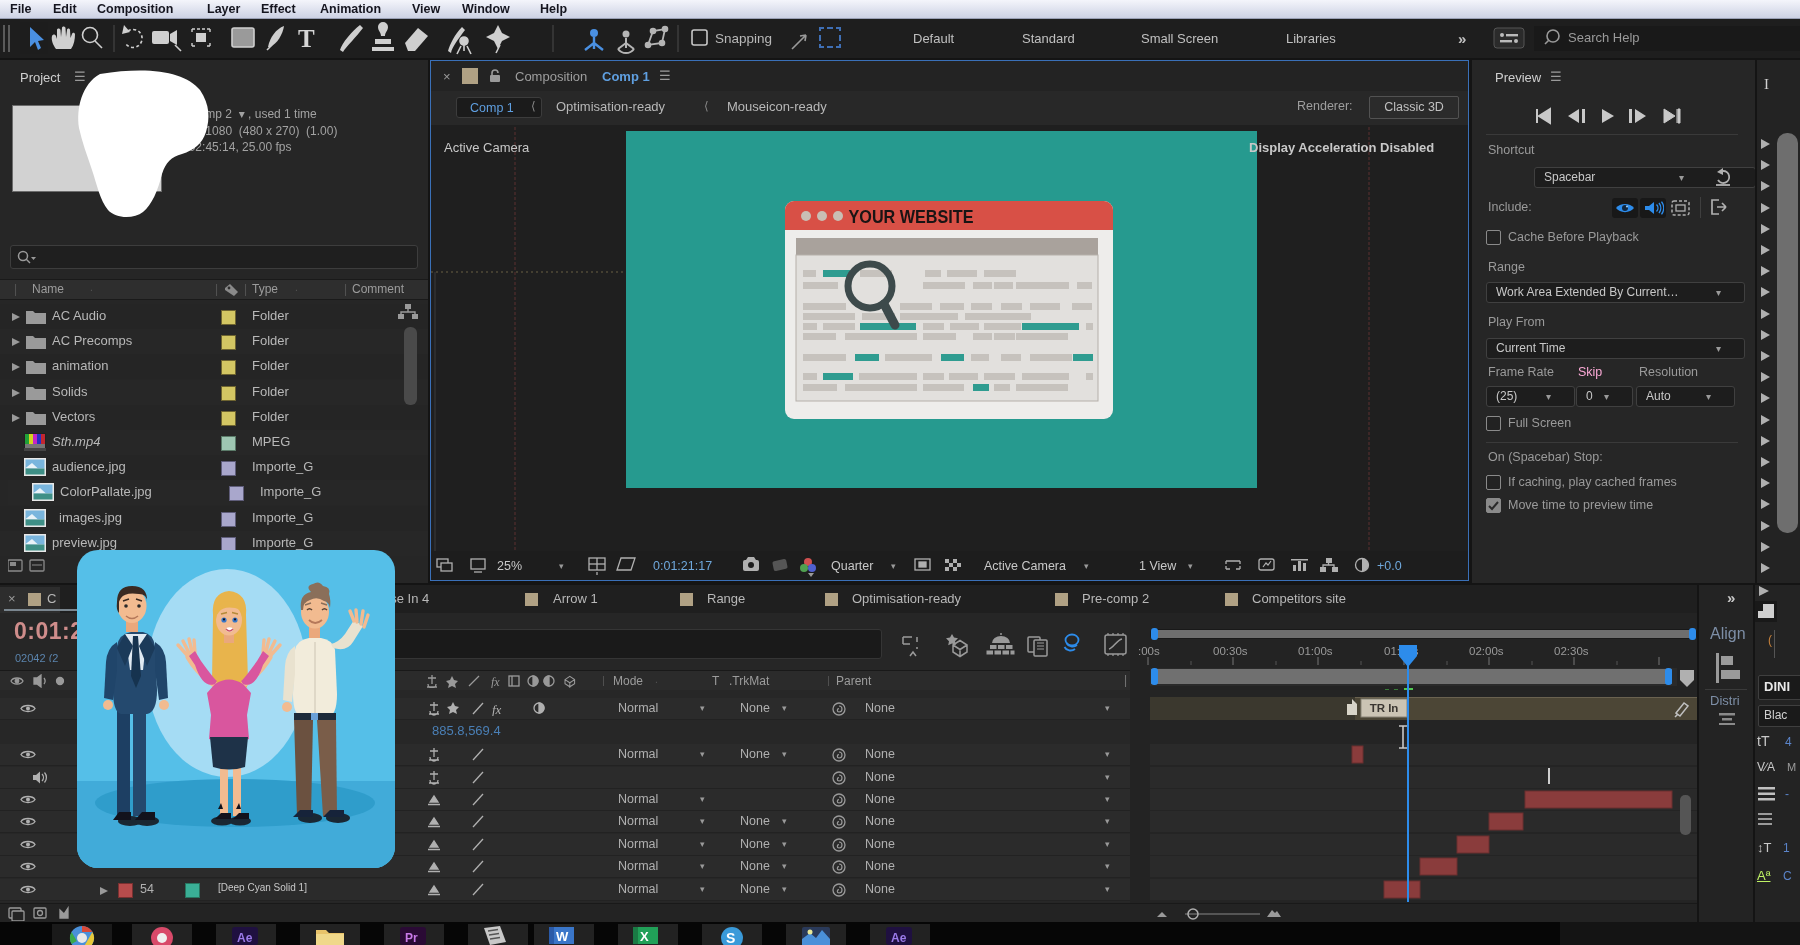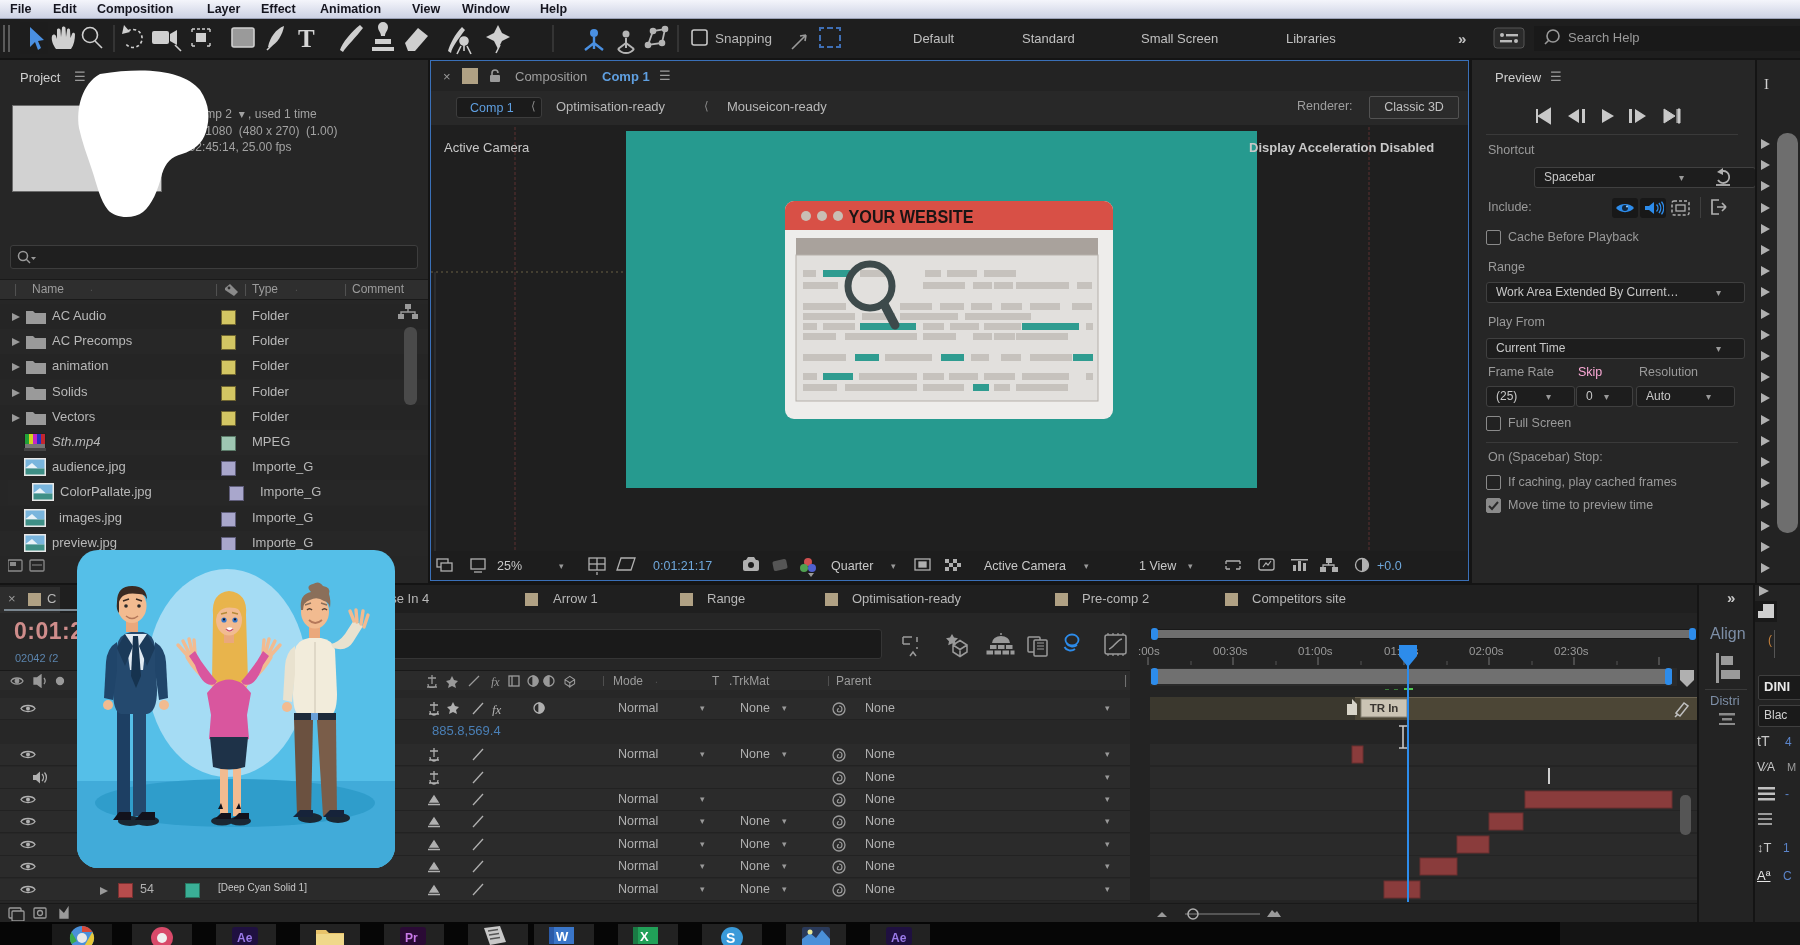--- a/index.html
+++ b/index.html
@@ -994,21 +994,21 @@
       <rect x="0" y="11" width="17" height="2.5" fill="#c0c0c0"></rect>
     </svg>
   <span class="txt" style="left:30px;top:202px;color:#5b84c9;font-size:12px;">-</span>
   <svg class="ab" style="left:3px;top:228px;" width="20" height="12">
       <rect x="0" y="0" width="14" height="2" fill="#9a9a9a"></rect>
       <rect x="0" y="5" width="14" height="2" fill="#9a9a9a"></rect>
       <rect x="0" y="10" width="14" height="2" fill="#9a9a9a"></rect>
     </svg>
   <span class="txt" style="left:2px;top:255px;color:#c8c8c8;font-size:13px;">↕T</span>
   <span class="txt" style="left:28px;top:256px;color:#5b84c9;font-size:12px;">1</span>
-  <span class="txt" style="left:2px;top:283px;color:#e5e5e5;font-size:13px;text-decoration:underline;">Aª</span>
+  <span class="txt" style="left:2px;top:283px;color:#bef264;font-size:13px;text-decoration:underline;">Aª</span>
   <span class="txt" style="left:28px;top:284px;color:#5b84c9;font-size:12px;">C</span>
 </div>
 
 <div class="ab" id="taskbar" style="left:0;top:922px;width:1516px;height:23px;background:#060606;overflow:hidden;padding-left:44px;">
   <svg width="1800" height="23" viewBox="0 0 1800 23">
     <g>
       <rect x="8" y="2" width="60" height="21" fill="#1a1a1a"></rect>
       <circle cx="38" cy="16" r="12" fill="#4a90d9"></circle>
         <path d="M38 4 a12 12 0 0 1 10.4 6 l-10.4 0 Z" fill="#d94a3a"></path>
         <path d="M27.6 22 a12 12 0 0 1 0 -12 l5.2 9 Z" fill="#3aa94a"></path>

